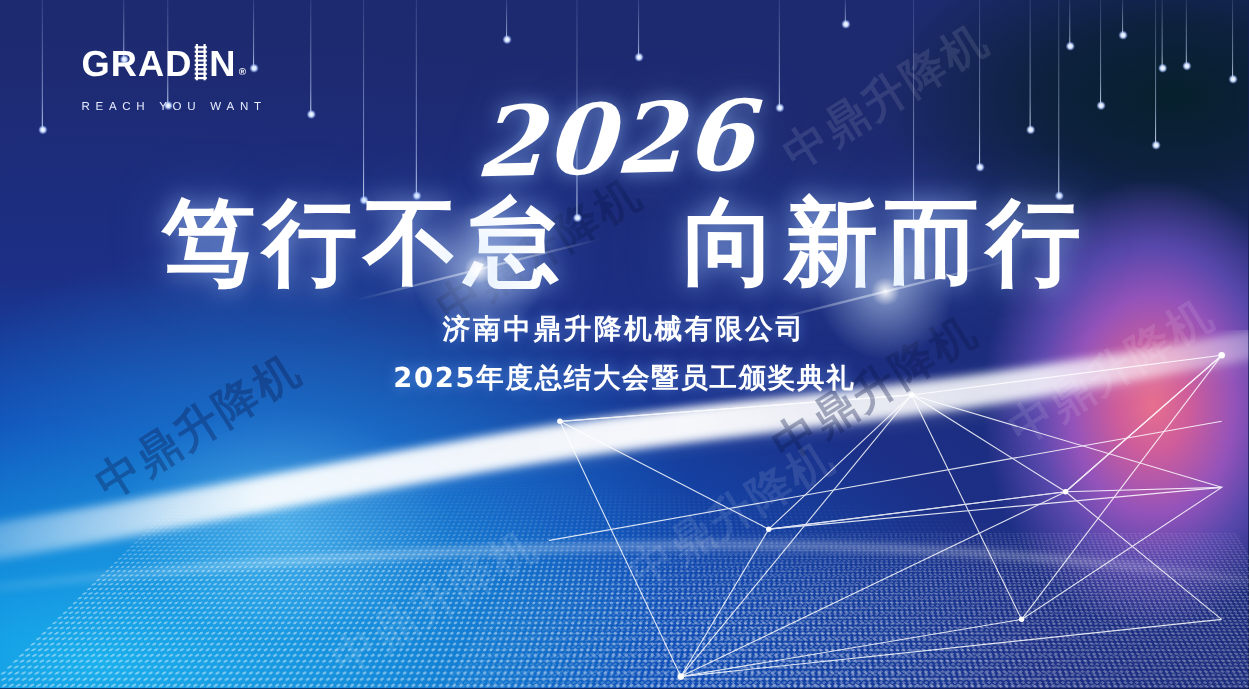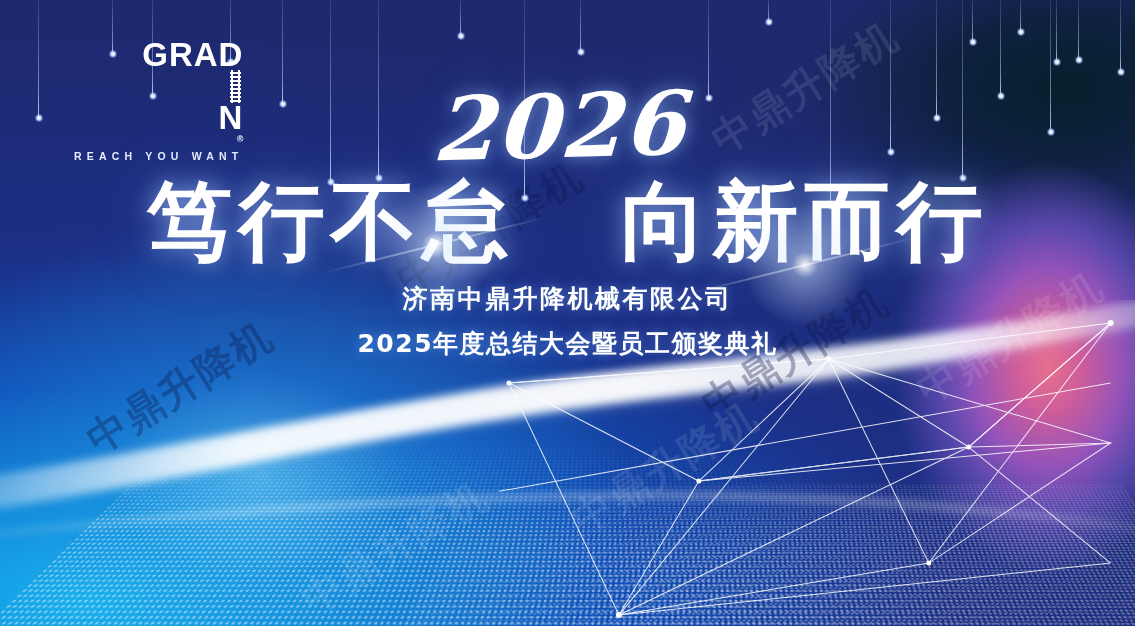--- a/index.html
+++ b/index.html
@@ -74,33 +74,33 @@
     position:absolute;white-space:nowrap;
     font-size:40px;font-weight:700;letter-spacing:2px;
     color:rgba(12,22,72,.34);
     transform:rotate(-32deg);
     font-family:"DejaVu Sans","Liberation Sans",sans-serif;
   }
   .wm.light{color:rgba(255,255,255,.10);}
 
   
   .logo{position:absolute;left:74px;top:40px;}
-  .logo-row{display:flex;align-items:flex-end;flex-direction:column;}
+  .logo-row{display:flex;align-items:flex-end;}
   .logo-word{
     font-size:33px;font-weight:800;letter-spacing:1px;color:#ffffff;
     line-height:.92;font-family:"Liberation Sans","DejaVu Sans",sans-serif;
   }
   .logo-mast{position:relative;width:13px;height:33px;margin:0 1px 0 1px;}
   .logo-mast .rail{position:absolute;top:0;bottom:0;width:2px;background:#fff;}
   .logo-mast .rail.l{left:2px;} .logo-mast .rail.r{right:2px;}
   .logo-mast .rung{position:absolute;left:1px;right:1px;height:1.6px;background:#fff;}
   .logo-reg{font-size:9px;color:#fff;margin:0 0 3px 2px;font-weight:700;}
   .logo-tag{
-    margin-top:3px;font-size:10.5px;letter-spacing:5.2px;color:#e8edff;
-    font-weight:700;white-space:nowrap;
+    margin-top:18px;font-size:10.5px;letter-spacing:5.2px;color:#e8edff;
+    font-weight:400;white-space:nowrap;
   }
 
   
   .headline{position:absolute;left:0;right:0;top:82px;text-align:center;}
   .year{
     font-size:88px;font-weight:700;color:#ffffff;line-height:1;
     font-family:"DejaVu Serif","Liberation Serif",serif;
     font-style:italic;letter-spacing:2px;
     transform:skewX(-7deg) rotate(-1.5deg);
     display:inline-block;

